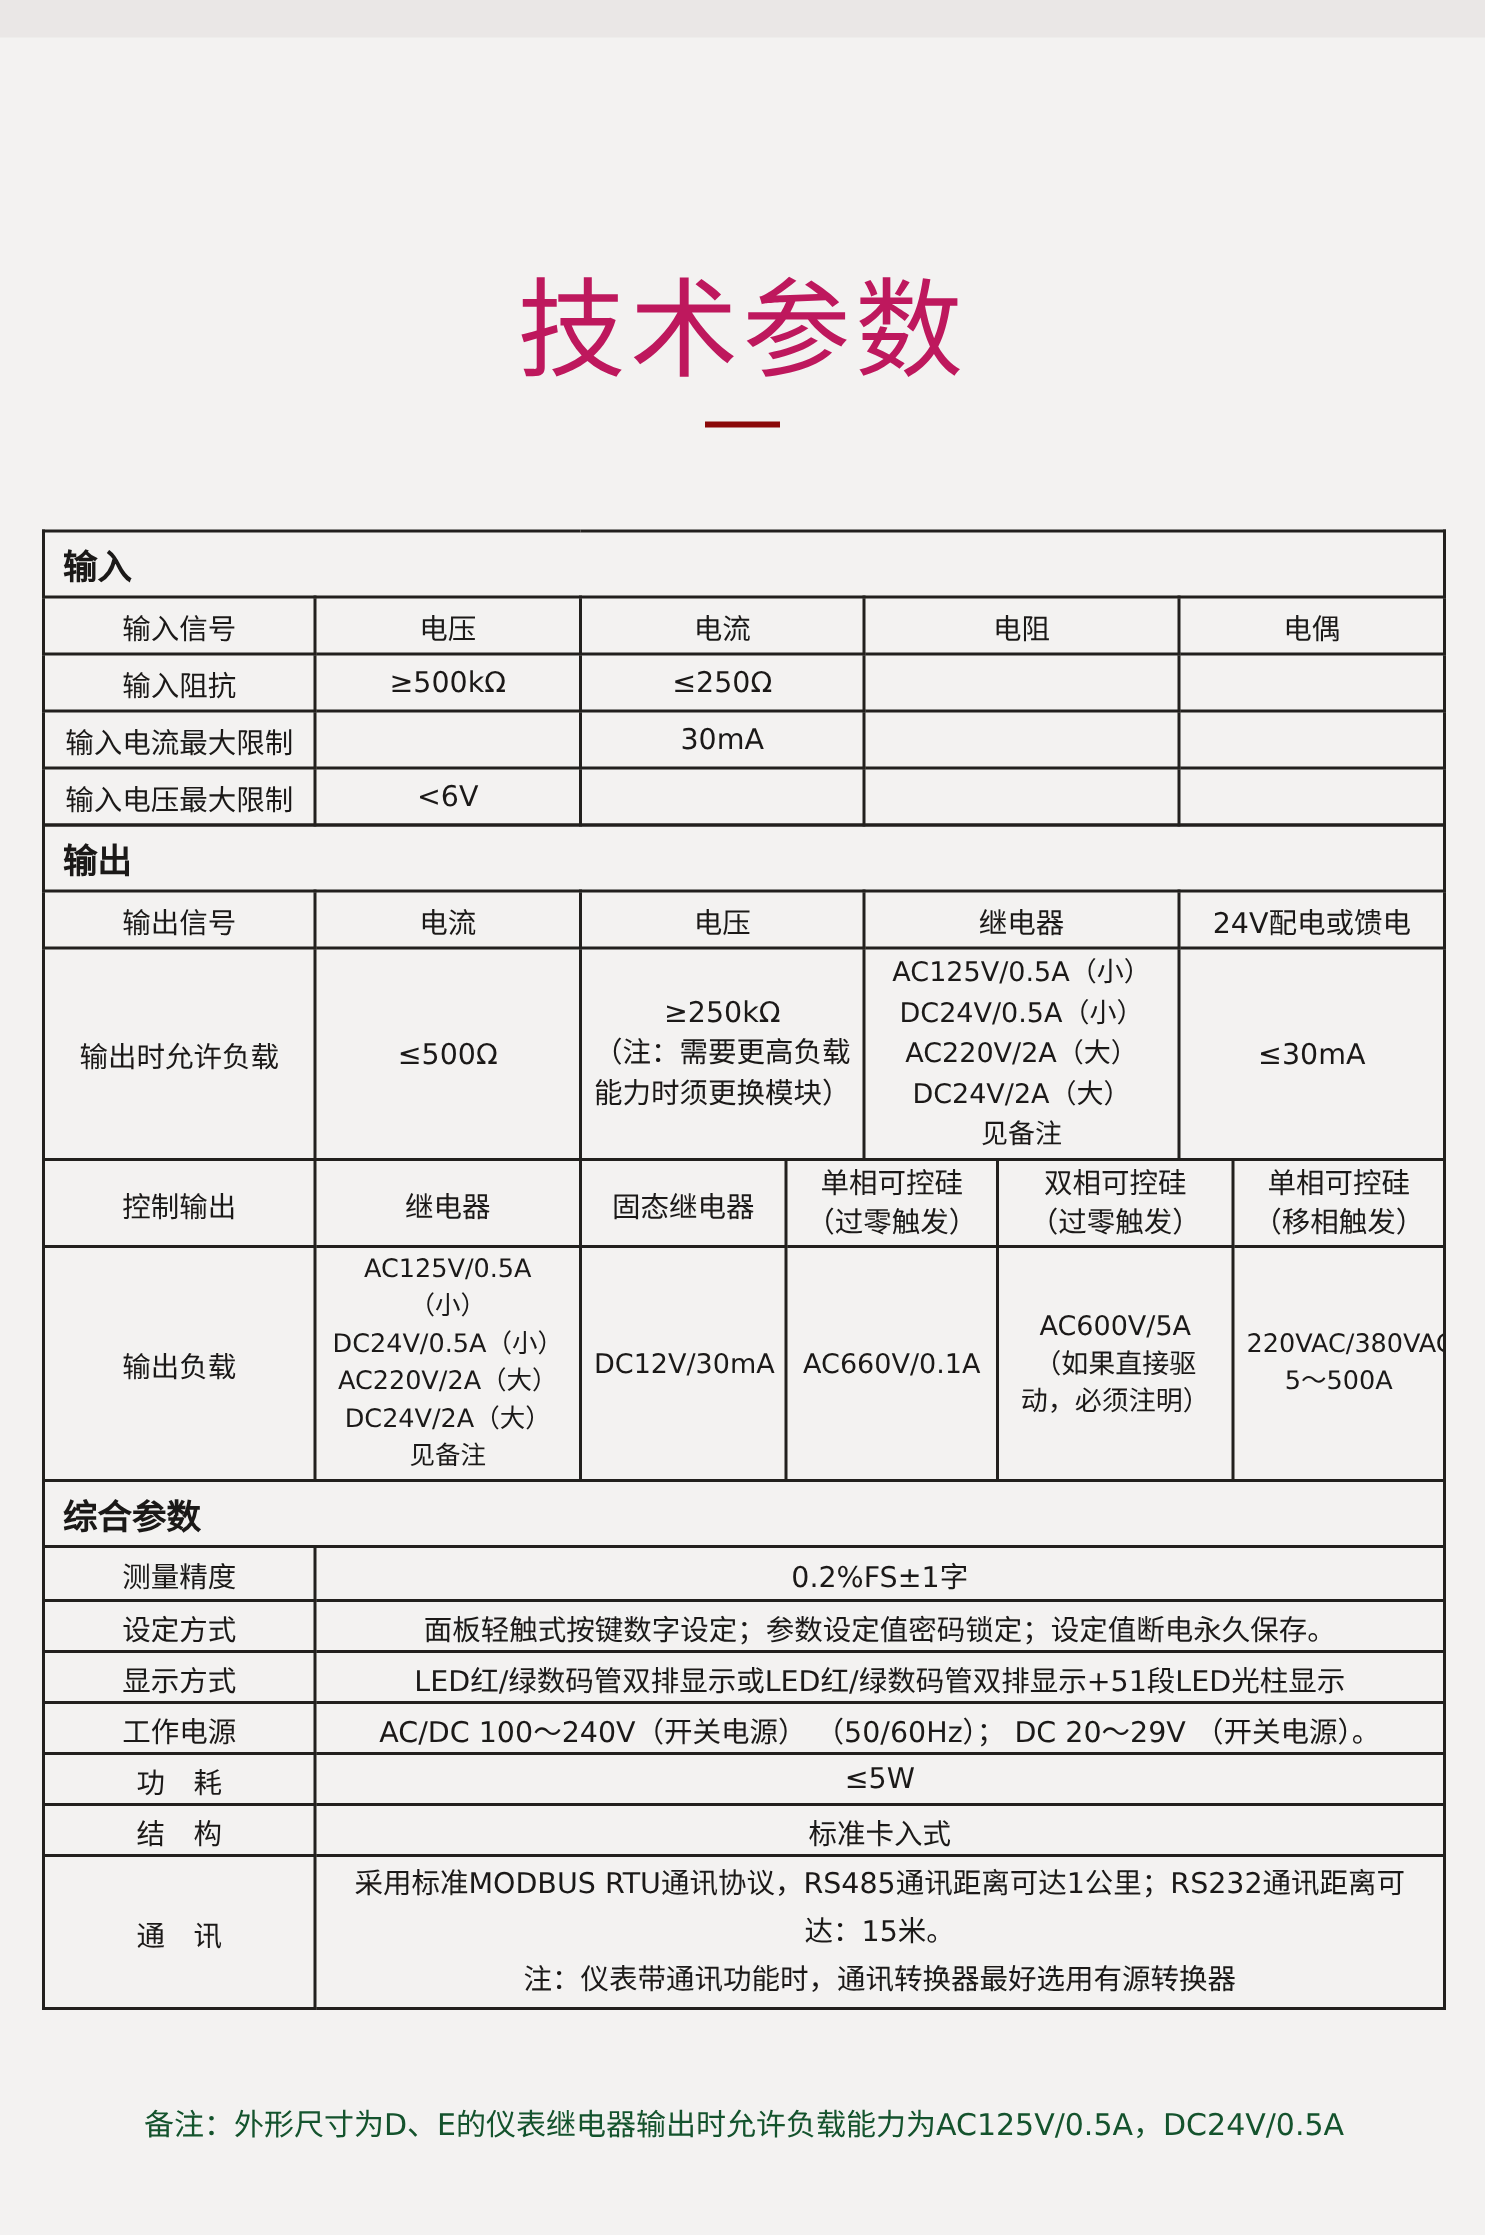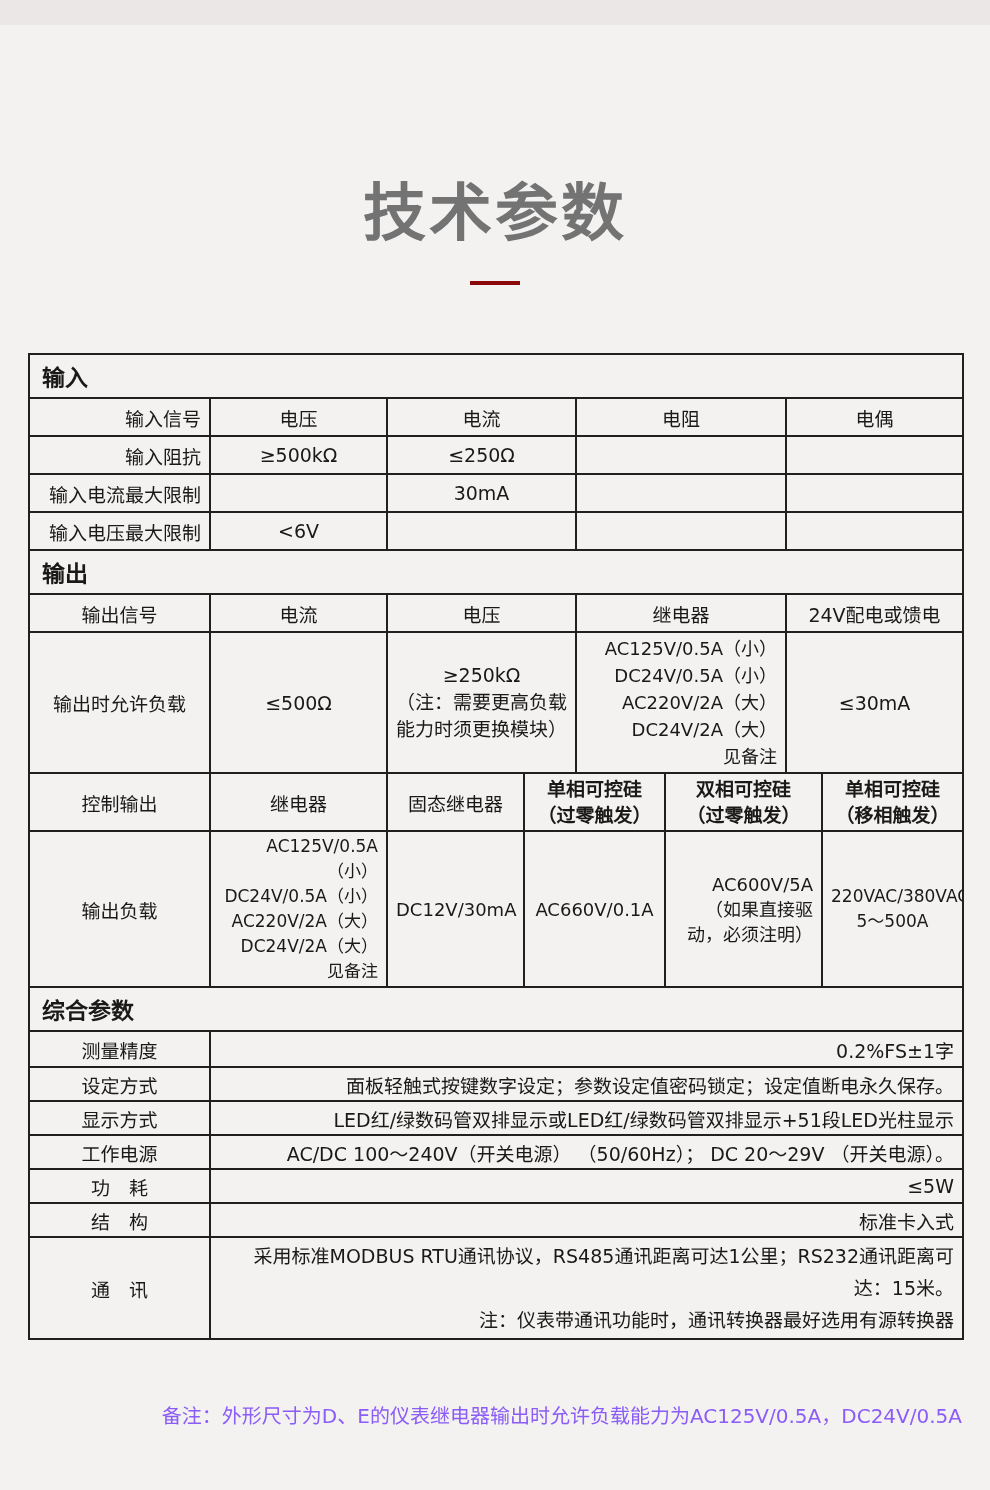--- a/index.html
+++ b/index.html
@@ -19,25 +19,25 @@
     position: absolute;
     top: 0; left: 0;
     width: 990px; height: 25px;
     background: #EAE7E6;
   }
   .page-title {
     position: absolute;
     top: 122px; left: 0;
     width: 990px;
     text-align: center;
-    font-size: 63px;
+    font-size: 72px;
     line-height: 100px;
-    font-weight: 700;
+    font-weight: 400;
     letter-spacing: 3px;
-    color: #737373;
+    color: #be185d;
   }
   .title-divider {
     position: absolute;
     top: 281px;
     left: 50%;
     margin-left: -25px;
     width: 50px; height: 4px;
     background: #8B0909;
   }
   .tables {
@@ -59,44 +59,44 @@
     text-align: center;
     vertical-align: middle;
     overflow: hidden;
   }
   td.sec {
     text-align: left;
     font-weight: bold;
     font-size: 23px;
     padding: 4px 12px;
   }
-  td.tleft { text-align: right; }
+  td.tleft { text-align: center; }
   .pre { white-space: pre-line; }
   .lh27 { line-height: 27px; }
-  .lh26 { line-height: 26px; font-weight: bold; }
+  .lh26 { line-height: 26px; }
   .lh25 { line-height: 25px; }
   .lh32 { line-height: 32px; }
   .fs17 { font-size: 17px; }
   .fs18 { font-size: 18px; }
   tr.rs   { height: 38px; }
   tr.r36  { height: 36px; }
   tr.r34  { height: 34px; }
   tr.r38  { height: 38px; }
   tr.r58  { height: 58px; }
   tr.r140 { height: 140px; }
   tr.r130 { height: 130px; }
   tr.r70  { height: 70px; }
   .footnote {
     position: absolute;
     top: 1400px;
     left: 30px;
     width: 932px;
     font-size: 20px;
-    text-align: right;
-    color: #8b5cf6;
+    text-align: center;
+    color: #14532d;
   }
 </style>
 </head>
 <body>
 
 <div class="top-band"></div>
 
 <h1 class="page-title">技术参数</h1>
 <div class="title-divider"></div>
 

